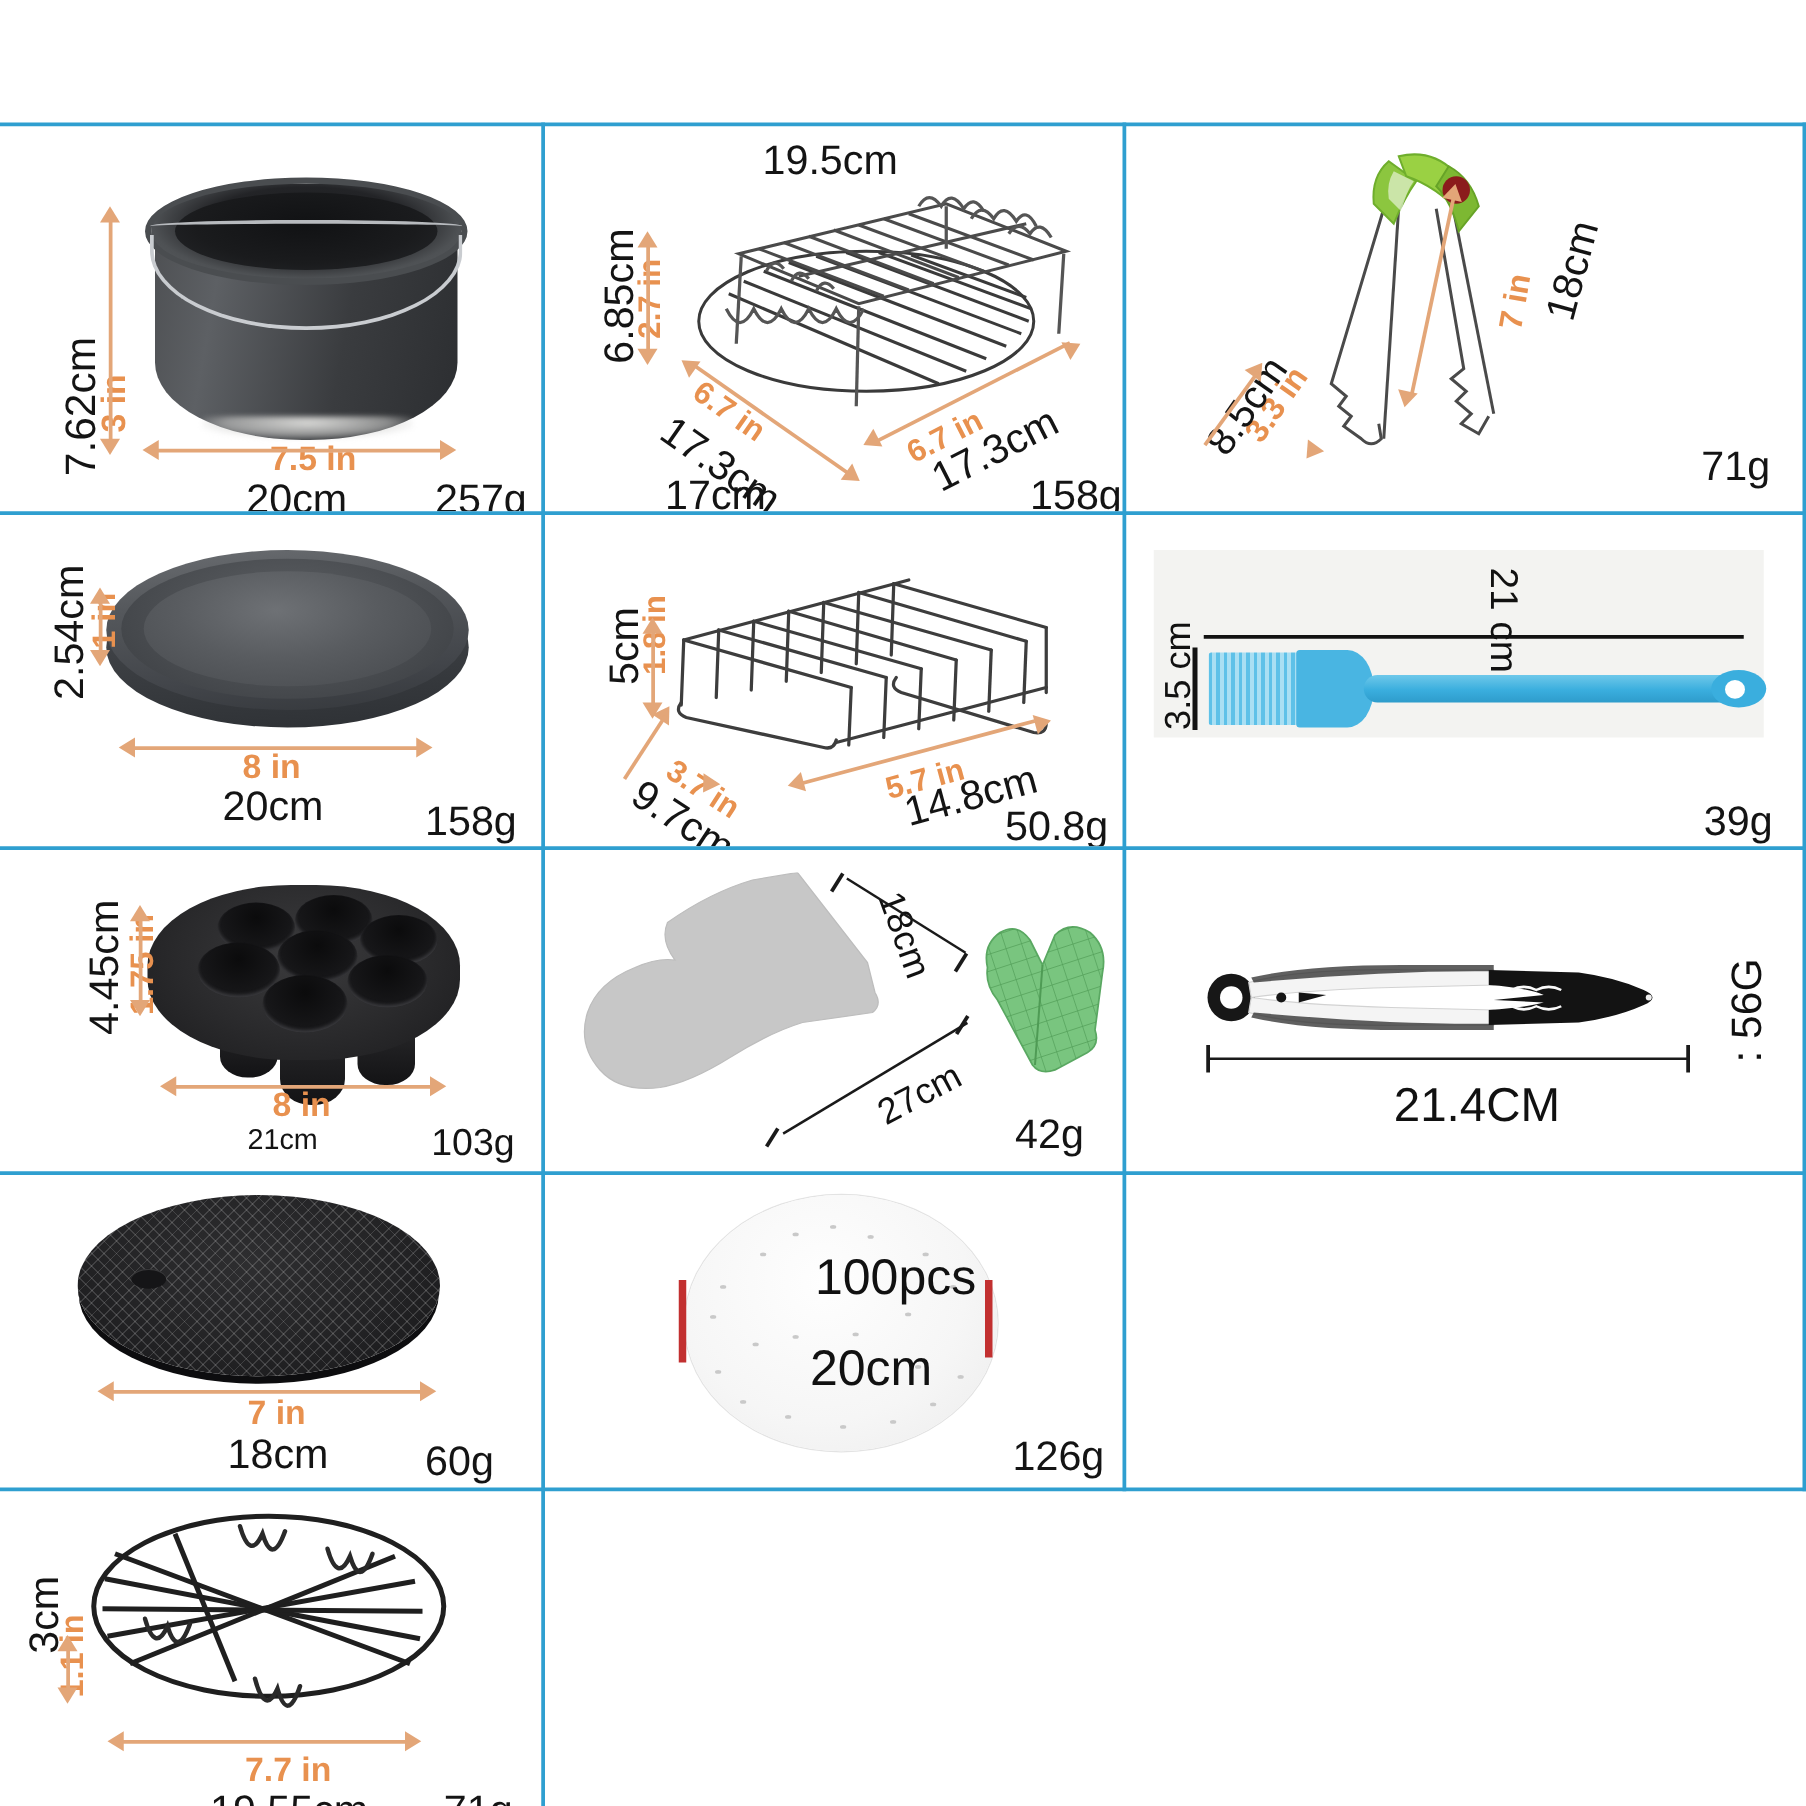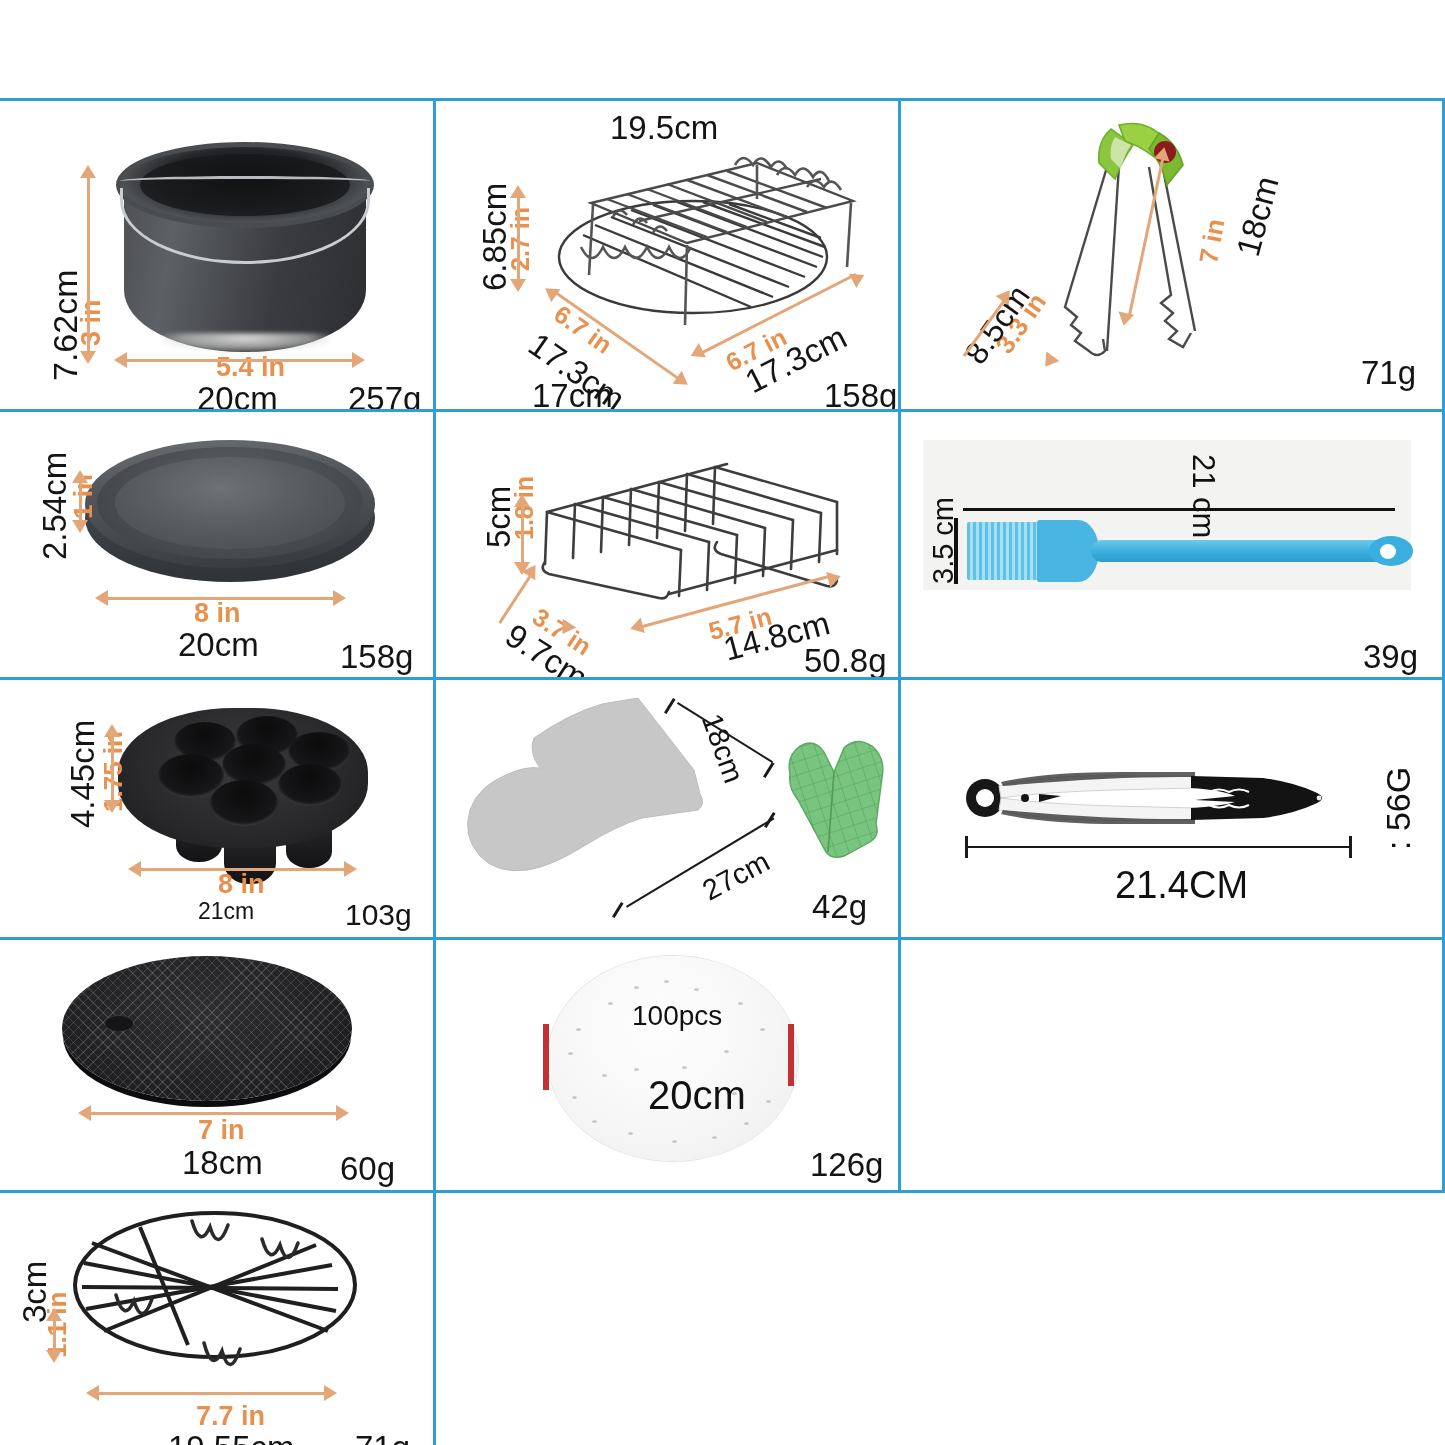--- a/index.html
+++ b/index.html
@@ -229,21 +229,21 @@
     <div class="arrow v" style="left:87px; top:72px; height:180px;"></div>
     <div class="ahead down" style="left:80px; top:250px;"></div>
 
     <span class="lbl inch r90" style="left:78px; top:245px; font-size:27px;">3 in</span>
     <span class="lbl cm r90" style="left:48px; top:280px; font-size:34px;">7.62cm</span>
 
     <div class="ahead left" style="left:114px; top:251px;"></div>
     <div class="arrow h" style="left:126px; top:258px; width:228px;"></div>
     <div class="ahead right" style="left:352px; top:251px;"></div>
 
-    <span class="lbl inch" style="left:216px; top:253px; font-size:27px;">5.4 in</span>
+    <span class="lbl inch" style="left:216px; top:253px; font-size:27px;">7.5 in</span>
     <span class="lbl cm" style="left:197px; top:281px; font-size:33px;">20cm</span>
     <span class="lbl wt" style="left:348px; top:281px; font-size:33px;">257g</span>
   </div>
 
   <div class="cell" style="left:436px;top:101px;width:462px;height:308px;">
 
     <span class="lbl cm" style="left:174px; top:10px; font-size:33px;">19.5cm</span>
 
     <div class="rack2">
       <svg viewBox="0 0 350 210" xmlns="http://www.w3.org/2000/svg">
@@ -611,21 +611,21 @@
       <div class="liner-dot" style="left:330px; top:160px;"></div>
       <div class="liner-dot" style="left:156px; top:180px;"></div>
       <div class="liner-dot" style="left:192px; top:192px;"></div>
       <div class="liner-dot" style="left:236px; top:200px;"></div>
       <div class="liner-dot" style="left:276px; top:196px;"></div>
       <div class="liner-dot" style="left:308px; top:182px;"></div>
       <div class="redbar" style="left:107px; top:84px;  height:66px;"></div>
       <div class="redbar" style="left:352px; top:84px;  height:62px;"></div>
     </div>
 
-    <span class="lbl blk" style="left:196px; top:62px;  font-size:28px; font-weight:400;">100pcs</span>
+    <span class="lbl blk" style="left:216px; top:62px;  font-size:40px; font-weight:400;">100pcs</span>
     <span class="lbl blk" style="left:212px; top:135px; font-size:40px; font-weight:400;">20cm</span>
     <span class="lbl wt" style="left:374px; top:208px; font-size:33px;">126g</span>
   </div>
 
   <div class="cell" style="left:0;top:1193px;width:433px;height:252px;">
 
     <div class="rack12">
       <svg viewBox="0 0 290 200" xmlns="http://www.w3.org/2000/svg">
         <g fill="none" stroke="#1f1f1f" stroke-width="4">
           <ellipse cx="145" cy="82" rx="140" ry="72"></ellipse>

